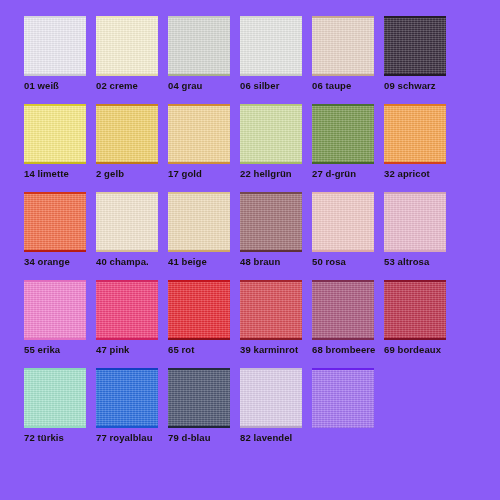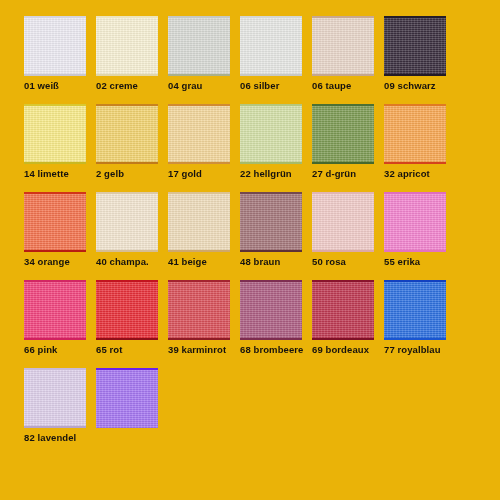--- a/index.html
+++ b/index.html
@@ -10,21 +10,21 @@
     width: 500px;
     height: 500px;
     background: #ffffff;
     font-family: "Liberation Sans", sans-serif;
     overflow: hidden;
   }
   #swatch-chart {
     position: relative;
     width: 500px;
     height: 500px;
-    background: #eab308;
+    background: #8b5cf6;
     box-sizing: border-box;
   }
   .swatch-grid {
     position: absolute;
     left: 24px;
     top: 16px;
     width: 452px;
     display: grid;
     grid-template-columns: repeat(6, 62px);
     column-gap: 10px;
@@ -219,34 +219,42 @@
       </div>
       <div class="swatch-cell">
         <div class="swatch-chip" style="background-color: rgb(240, 203, 200);">
           <div class="weave"></div>
           <div class="edge-top" style="background-color: rgb(226, 181, 178);"></div>
           <div class="edge-bottom" style="background-color: rgb(221, 169, 166);"></div>
         </div>
         <div class="swatch-label">50 rosa</div>
       </div>
       <div class="swatch-cell">
+        <div class="swatch-chip" style="background-color: rgb(234, 189, 206);">
+          <div class="weave"></div>
+          <div class="edge-top" style="background-color: rgb(207, 162, 180);"></div>
+          <div class="edge-bottom" style="background-color: rgb(216, 168, 188);"></div>
+        </div>
+        <div class="swatch-label">53 altrosa</div>
+      </div>
+      <div class="swatch-cell">
         <div class="swatch-chip" style="background-color: rgb(243, 133, 207);">
           <div class="weave"></div>
           <div class="edge-top" style="background-color: rgb(224, 109, 190);"></div>
           <div class="edge-bottom" style="background-color: rgb(228, 114, 194);"></div>
         </div>
         <div class="swatch-label">55 erika</div>
       </div>
       <div class="swatch-cell">
         <div class="swatch-chip" style="background-color: rgb(242, 69, 127);">
           <div class="weave"></div>
           <div class="edge-top" style="background-color: rgb(210, 39, 99);"></div>
           <div class="edge-bottom" style="background-color: rgb(207, 33, 94);"></div>
         </div>
-        <div class="swatch-label">66 pink</div>
+        <div class="swatch-label">47 pink</div>
       </div>
       <div class="swatch-cell">
         <div class="swatch-chip" style="background-color: rgb(232, 49, 58);">
           <div class="weave"></div>
           <div class="edge-top" style="background-color: rgb(194, 20, 31);"></div>
           <div class="edge-bottom" style="background-color: rgb(142, 15, 24);"></div>
         </div>
         <div class="swatch-label">65 rot</div>
       </div>
       <div class="swatch-cell">
@@ -267,26 +275,42 @@
       </div>
       <div class="swatch-cell">
         <div class="swatch-chip" style="background-color: rgb(191, 58, 83);">
           <div class="weave"></div>
           <div class="edge-top" style="background-color: rgb(137, 20, 44);"></div>
           <div class="edge-bottom" style="background-color: rgb(125, 16, 38);"></div>
         </div>
         <div class="swatch-label">69 bordeaux</div>
       </div>
       <div class="swatch-cell">
+        <div class="swatch-chip" style="background-color: rgb(168, 228, 206);">
+          <div class="weave"></div>
+          <div class="edge-top" style="background-color: rgb(139, 212, 186);"></div>
+          <div class="edge-bottom" style="background-color: rgb(150, 218, 194);"></div>
+        </div>
+        <div class="swatch-label">72 türkis</div>
+      </div>
+      <div class="swatch-cell">
         <div class="swatch-chip" style="background-color: rgb(47, 114, 224);">
           <div class="weave"></div>
           <div class="edge-top" style="background-color: rgb(18, 65, 192);"></div>
           <div class="edge-bottom" style="background-color: rgb(26, 85, 207);"></div>
         </div>
         <div class="swatch-label">77 royalblau</div>
+      </div>
+      <div class="swatch-cell">
+        <div class="swatch-chip" style="background-color: rgb(81, 90, 116);">
+          <div class="weave"></div>
+          <div class="edge-top" style="background-color: rgb(35, 42, 62);"></div>
+          <div class="edge-bottom" style="background-color: rgb(31, 37, 56);"></div>
+        </div>
+        <div class="swatch-label">79 d-blau</div>
       </div>
       <div class="swatch-cell">
         <div class="swatch-chip" style="background-color: rgb(222, 208, 234);">
           <div class="weave"></div>
           <div class="edge-top" style="background-color: rgb(201, 186, 218);"></div>
           <div class="edge-bottom" style="background-color: rgb(183, 164, 201);"></div>
         </div>
         <div class="swatch-label">82 lavendel</div>
       </div>
       <div class="swatch-cell">

